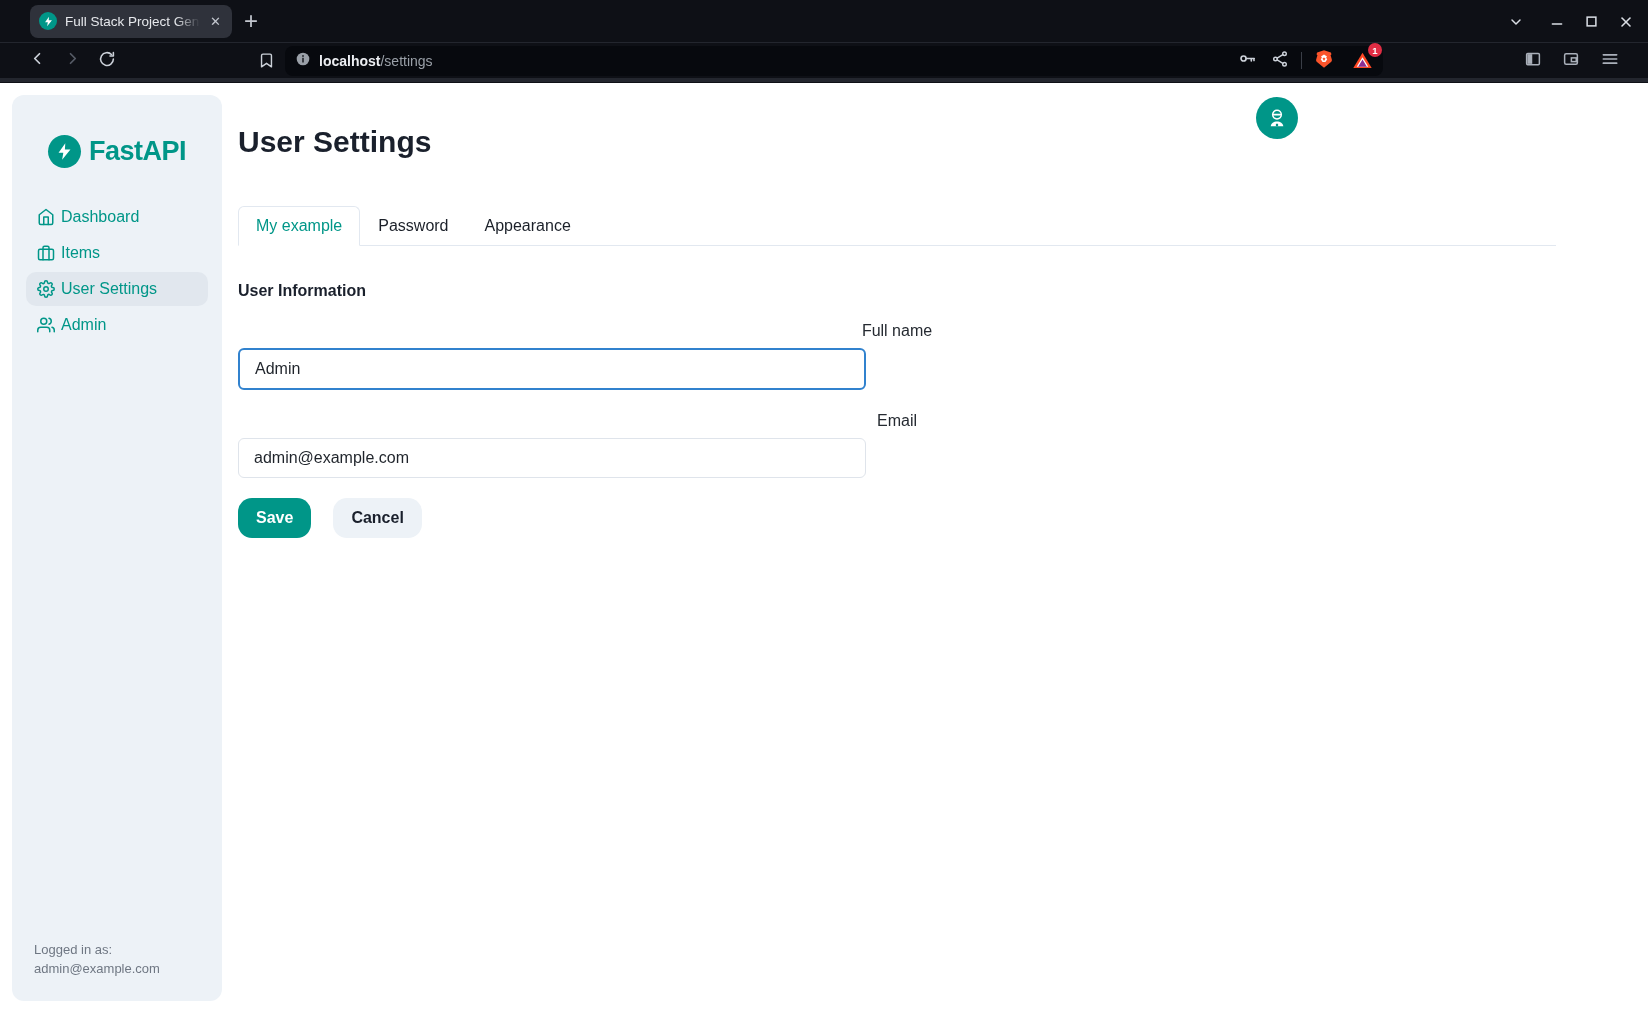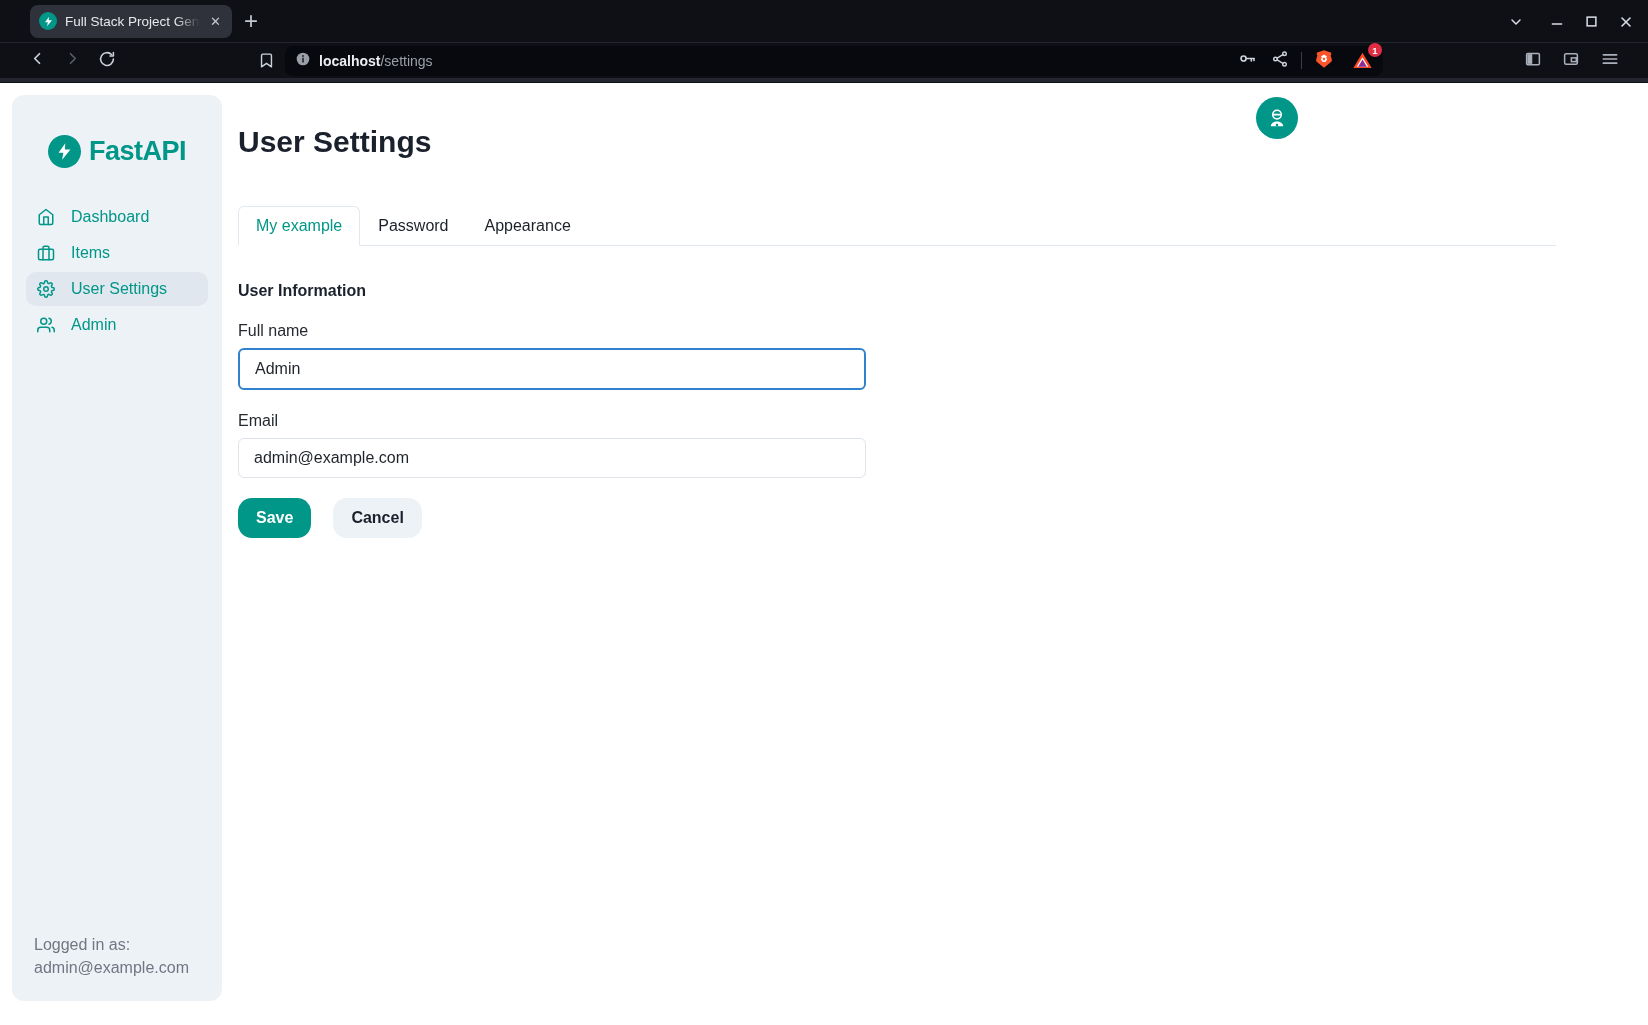--- a/index.html
+++ b/index.html
@@ -41,41 +41,41 @@
   
   .app { position:absolute; top:83px; left:0; width:1308px; height:942px; background:#fff; }
 
   .sidebar { position:absolute; left:12px; top:12px; width:210px; height:906px;
              background:#edf2f7; border-radius:12px; }
   .logo-row { display:flex; align-items:center; gap:8px; margin:40px 0 0 36px; }
   .logo-mark { width:33px; height:33px; border-radius:50%; background:#009688;
                display:flex; align-items:center; justify-content:center; }
   .logo-text { color:#009688; font-size:27px; font-weight:700; letter-spacing:-0.5px; }
   .nav { margin-top:32px; padding:0 14px; }
-  .nav-item { display:flex; align-items:center; gap:16px; padding:8px 11px; border-radius:10px;
+  .nav-item { display:flex; align-items:center; gap:6px; padding:8px 11px; border-radius:10px;
               color:#009688; font-size:16px; margin-bottom:2px; cursor:default; }
   .nav-item.active { background:#e1e7ee; }
   .nav-item svg { flex:0 0 auto; }
-  .sidebar-footer { position:absolute; left:22px; bottom:22px; color:#6f7783; font-size:16px; line-height:1.45; }
+  .sidebar-footer { position:absolute; left:22px; bottom:22px; color:#6f7783; font-size:13px; line-height:1.45; }
 
   .avatar-btn { position:absolute; top:14px; right:10px; width:42px; height:42px; border-radius:50%;
                 background:#009688; display:flex; align-items:center; justify-content:center; }
 
   .main { position:absolute; left:238px; top:0; width:1318px; }
   .page-title { margin-top:42px; font-size:30px; font-weight:700; color:#1a202c; }
 
   .tabs { margin-top:47px; display:flex; border-bottom:1px solid #e2e8f0; }
   .tabbtn { padding:10px 17px; font-size:16px; color:#1b2029; background:transparent;
             border:1px solid transparent; margin-bottom:-1px; cursor:default; }
   .tabbtn.active { color:#009688; background:#fff; border:1px solid #e2e8f0;
                    border-bottom-color:#fff; border-radius:6px 6px 0 0; }
 
   .panel { padding-top:36px; }
   .section-title { font-size:16px; font-weight:700; color:#1a202c; }
-  .field-label { margin-top:22px; font-size:16px; color:#252a31; }
+  .field-label { margin-top:22px; font-size:16px; color:#252a31;text-align:center; }
   .text-input { display:block; margin-top:8px; width:628px; height:40px; border-radius:6px;
                 border:1px solid #dfe4eb; padding:0 15px; font-size:16px; color:#1f242b;
                 font-family:"Liberation Sans", sans-serif; background:#fff; outline:none; }
   .text-input.focused { border:2px solid #3182ce; height:42px; }
   .btn-row { margin-top:20px; display:flex; gap:14px; }
   .btn { height:40px; padding:0 18px; border:none; border-radius:14px; font-size:16px; font-weight:700;
          font-family:"Liberation Sans", sans-serif; cursor:default; }
   .btn-primary { background:#009688; color:#fff; }
   .btn-subtle { background:#edf2f7; color:#1a202c;margin-left:8px; }
 </style>

